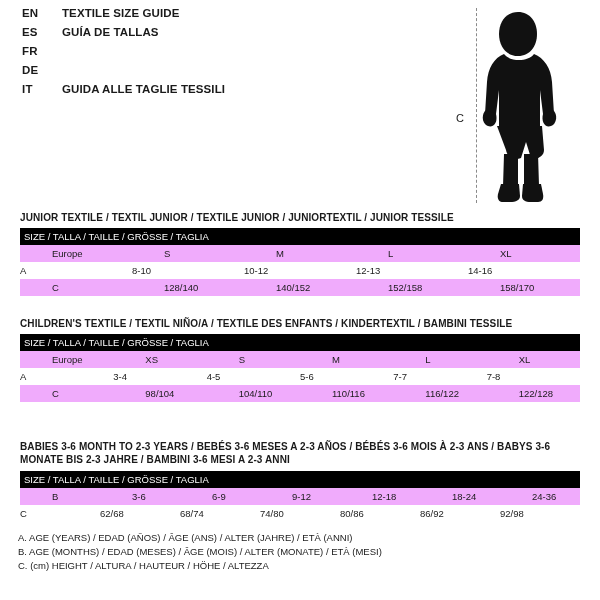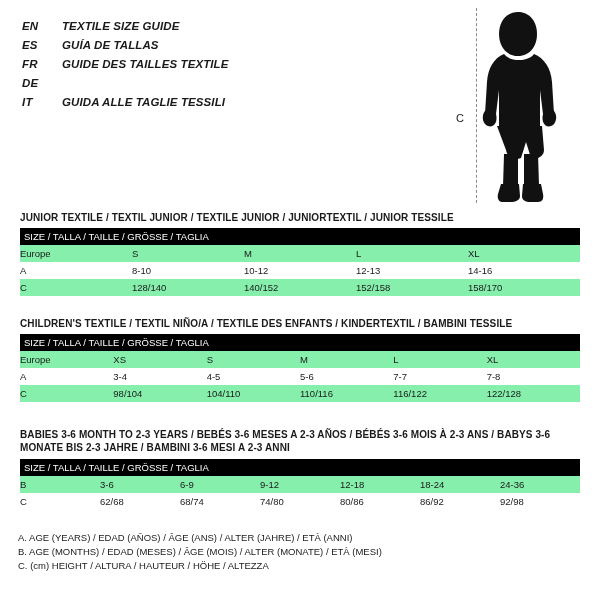--- a/index.html
+++ b/index.html
@@ -19,23 +19,22 @@
     width: 600px;
     height: 600px;
     position: relative;
     box-sizing: border-box;
   }
 
   
   .header {
     position: absolute;
     left: 22px;
-    top: 20px;
+    top: 7px;
     width: 420px;
-    font-style: italic;
   }
   .header-row {
     display: flex;
     align-items: baseline;
     height: 19px;
   }
   .lang-code {
     width: 40px;
     font-size: 11.5px;
     font-weight: bold;
@@ -107,21 +106,22 @@
     vertical-align: middle;
   }
   tr.head-row td {
     background: #000000;
     color: #ffffff;
     font-size: 9.5px;
     font-weight: normal;
     padding-left: 4px;
   }
   tr.alt-row td {
-    background: #86efac;
+    background: #f0abfc;
+    padding-left: 32px;
   }
   tr.plain-row td {
     background: #ffffff;
   }
   td.first-col {
     padding-left: 4px;
   }
 
   
   .legend {
@@ -144,21 +144,20 @@
     <div class="header-row">
       <span class="lang-code">EN</span>
       <span class="lang-title">TEXTILE SIZE GUIDE</span>
     </div>
     <div class="header-row">
       <span class="lang-code">ES</span>
       <span class="lang-title">GUÍA DE TALLAS</span>
     </div>
     <div class="header-row">
       <span class="lang-code">FR</span>
-      <span class="lang-title">GUIDE DES TAILLES TEXTILE</span>
     </div>
     <div class="header-row">
       <span class="lang-code">DE</span>
     </div>
     <div class="header-row">
       <span class="lang-code">IT</span>
       <span class="lang-title">GUIDA ALLE TAGLIE TESSILI</span>
     </div>
   </div>
 
@@ -249,21 +248,21 @@
         <td>98/104</td>
         <td>104/110</td>
         <td>110/116</td>
         <td>116/122</td>
         <td>122/128</td>
       </tr>
     </tbody>
       </table>
   </div>
 
-  <div class="section" style="top:428px;">
+  <div class="section" style="top:440px;">
     <div class="section-title multi">BABIES 3-6 MONTH TO 2-3 YEARS / BEBÉS 3-6 MESES A 2-3 AÑOS / BÉBÉS 3-6 MOIS À 2-3 ANS / BABYS 3-6 MONATE BIS 2-3 JAHRE / BAMBINI 3-6 MESI A 2-3 ANNI</div>
     <table class="size-table">
       <tbody>
           <tr class="head-row">
         <td colspan="7">SIZE / TALLA / TAILLE / GRÖSSE / TAGLIA</td>
       </tr>
       <tr class="alt-row">
         <td class="first-col" style="width:80px;">B</td>
         <td style="width:80px;">3-6</td>
         <td style="width:80px;">6-9</td>

